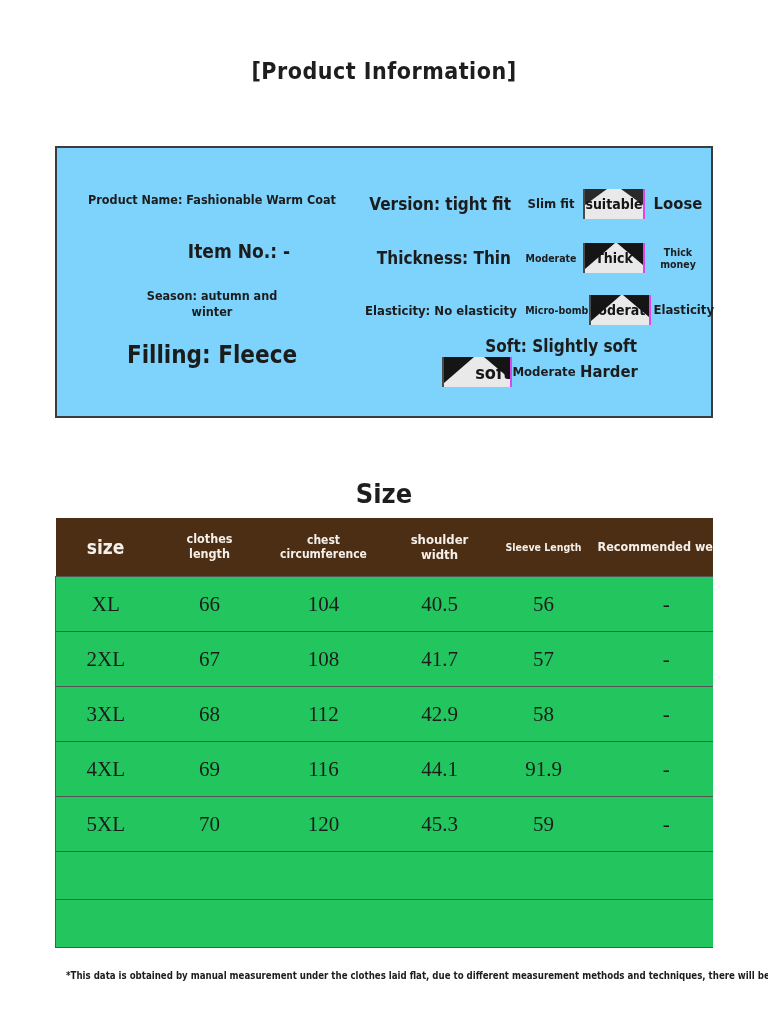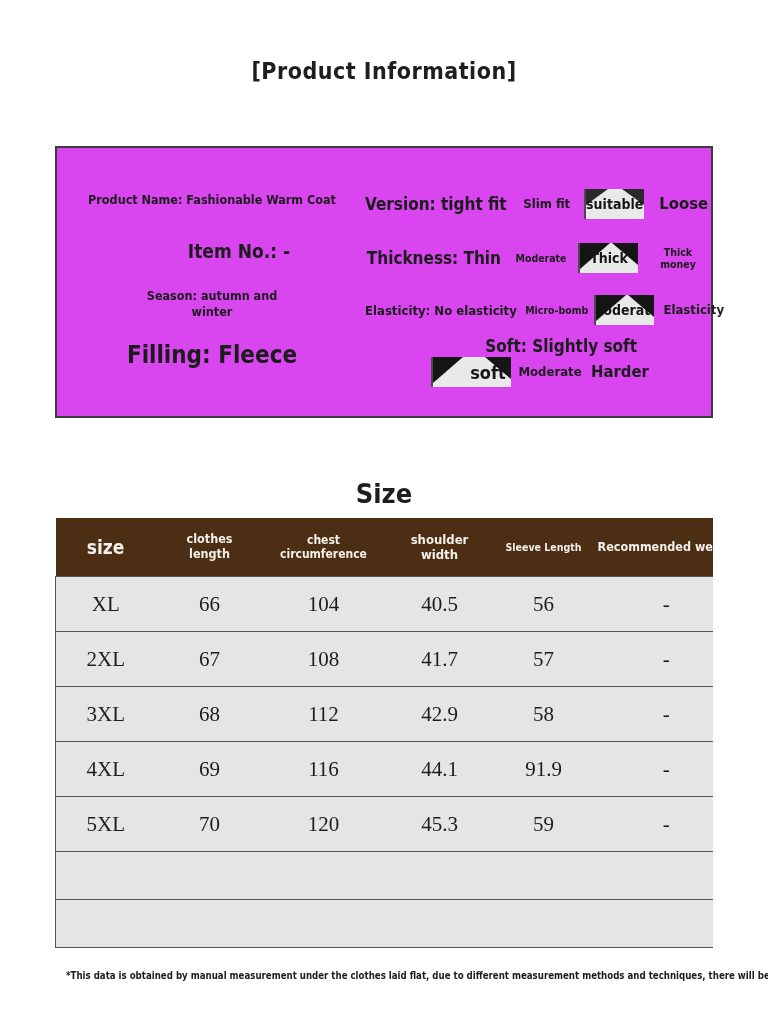--- a/index.html
+++ b/index.html
@@ -33,21 +33,21 @@
 
   
   .info-box {
     position: absolute;
     left: 55px;
     top: 146px;
     width: 658px;
     height: 272px;
     border: 2px solid #3c3c3c;
     box-sizing: border-box;
-    background: #d946ef;
+    background: #7dd3fc;
   }
 
   .info-left {
     position: absolute;
     left: 0;
     top: 0;
     width: 310px;
     height: 100%;
   }
   .info-right {
@@ -95,21 +95,20 @@
   }
   .attr-label.big   { font-size: 17px; width: 198px; }
   .attr-label.small { font-size: 13px; width: 198px; }
 
   .scale {
     display: flex;
     align-items: center;
     justify-content: flex-start;
     flex: 1;
     padding-left: 8px;
-    gap: 5px;
   }
   .opt {
     font-family: "DejaVu Sans Condensed", "Liberation Sans", sans-serif;
     font-weight: 700;
     color: #1c1c1c;
     text-align: center;
     white-space: nowrap;
     line-height: 1.15;
   }
   .opt.sz-lg  { font-size: 16.5px; }
@@ -162,21 +161,21 @@
   }
   
   .chip.heavy::before {
     border-top: 26px solid #151515;
     border-right: 30px solid transparent;
   }
   .chip.heavy::after {
     border-top: 22px solid #151515;
     border-left: 26px solid transparent;
   }
-  .chip.wide { width: 82px; padding-left: 32px; }
+  .chip.wide { width: 70px; padding-left: 32px; }
 
   
   .size-title {
     position: absolute;
     top: 478px;
     left: 0;
     width: 768px;
     text-align: center;
     font-family: "DejaVu Sans Condensed", "Liberation Sans", sans-serif;
     font-size: 27px;
@@ -217,21 +216,21 @@
   table.size-table thead th.c-rec   { font-size: 12.5px; width: 142px; text-align: left; padding-left: 6px; }
 
   table.size-table tbody td {
     height: 52px;
     text-align: center;
     font-family: "Liberation Serif", "DejaVu Serif", serif;
     font-size: 21px;
     color: #1c1c1c;
     border-top: 1px solid #555;
     border-bottom: 1px solid #555;
-    background: #e5e5e5;
+    background: #22c55e;
     overflow: hidden;
     white-space: nowrap;
   }
   table.size-table tbody tr.empty-row td {
     height: 45px;
   }
   table.size-table tbody tr td:first-child { border-left: 1px solid #555; }
   table.size-table tbody tr td:last-child  { border-right: 1px solid #555; }
 
   

